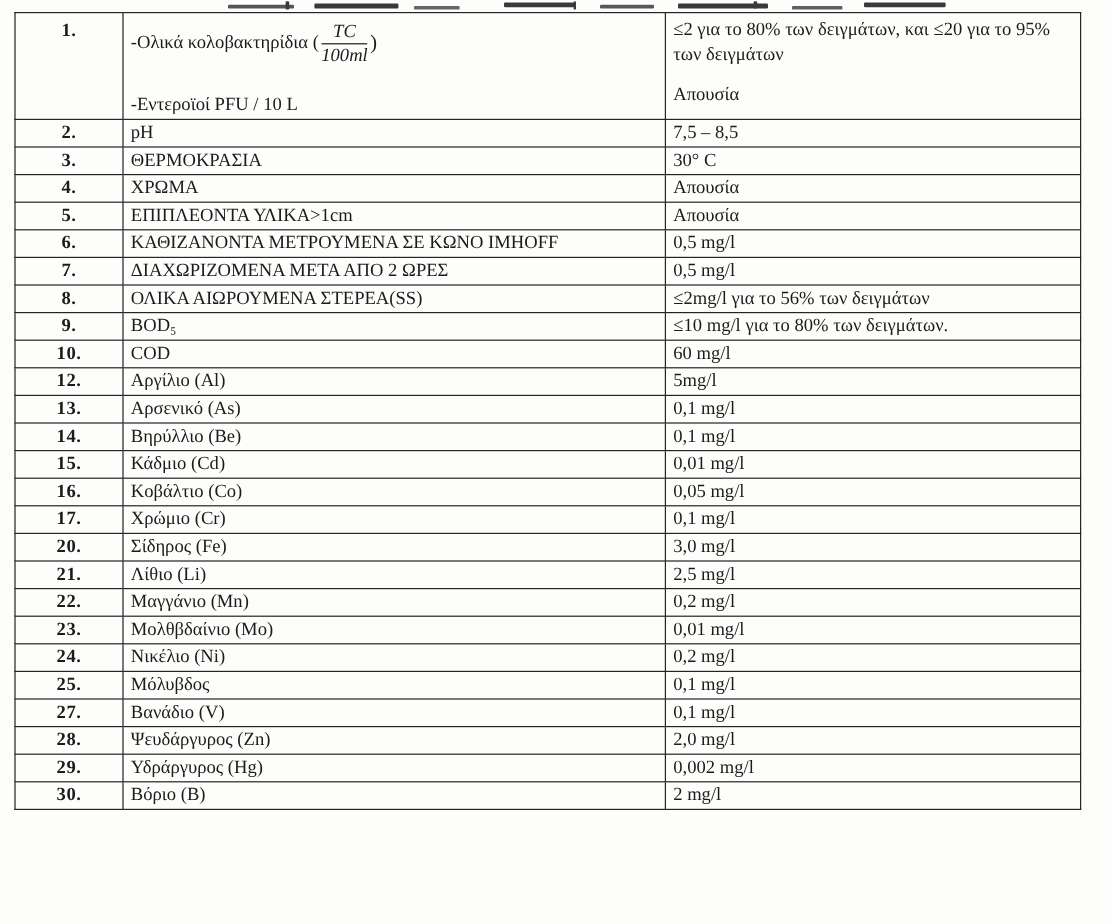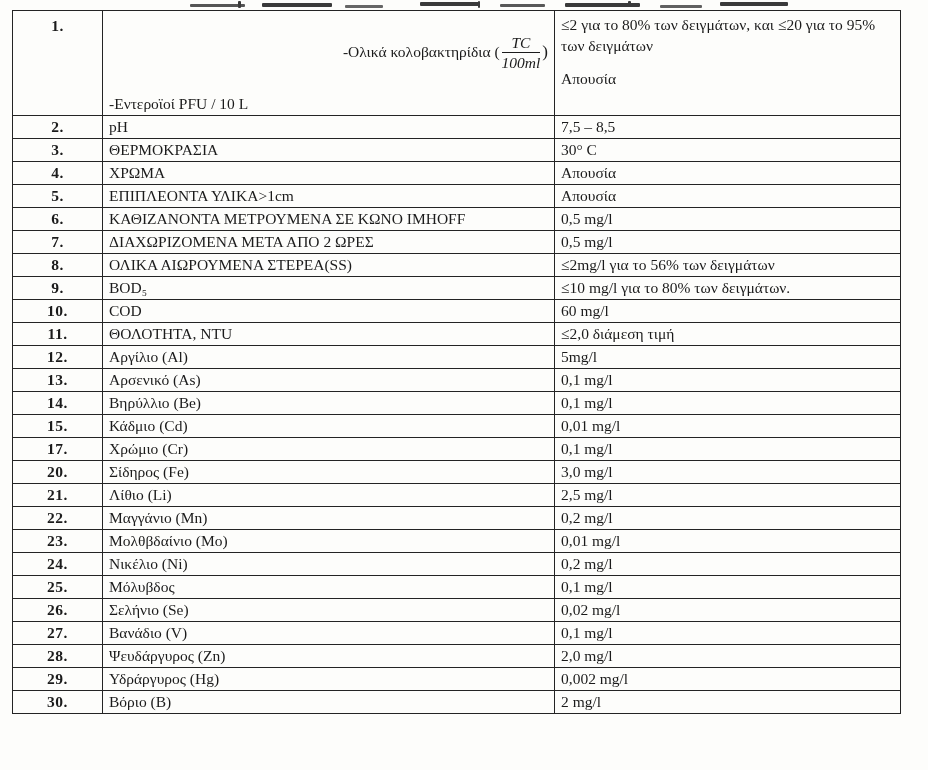--- a/index.html
+++ b/index.html
@@ -63,23 +63,22 @@
   }
   td.param { padding-left: 10px; }
   td.val  { padding-left: 9px; }
 
   tr.first td { vertical-align: top; white-space: normal; }
   tr.first td.num { padding-top: 5px; }
 
   .param-line1 {
     display: flex;
     align-items: center;
-    margin-top: 20px;
+    margin-top: 4px;
     height: 40px;
-    justify-content: flex-end;
   }
   .paren { font-size: 17px; }
   .fraction {
     display: inline-block;
     text-align: center;
     font-style: italic;
     margin: 0 2px;
     vertical-align: middle;
   }
   .frac-num {
@@ -186,25 +185,20 @@
       <td class="param">BOD₅</td>
       <td class="val">≤10 mg/l για το 80% των δειγμάτων.</td>
     </tr>
 
     <tr>
       <td class="num">10.</td>
       <td class="param">COD</td>
       <td class="val">60 mg/l</td>
     </tr>
 
-    <tr>
-      <td class="num">11.</td>
-      <td class="param">ΘΟΛΟΤΗΤΑ, NTU</td>
-      <td class="val">≤2,0 διάμεση τιμή</td>
-    </tr>
 
     <tr>
       <td class="num">12.</td>
       <td class="param">Αργίλιο (Al)</td>
       <td class="val">5mg/l</td>
     </tr>
 
     <tr>
       <td class="num">13.</td>
       <td class="param">Αρσενικό (As)</td>
@@ -216,20 +210,25 @@
       <td class="param">Βηρύλλιο (Be)</td>
       <td class="val">0,1 mg/l</td>
     </tr>
 
     <tr>
       <td class="num">15.</td>
       <td class="param">Κάδμιο (Cd)</td>
       <td class="val">0,01 mg/l</td>
     </tr>
 
+    <tr>
+      <td class="num">16.</td>
+      <td class="param">Κοβάλτιο (Co)</td>
+      <td class="val">0,05 mg/l</td>
+    </tr>
 
     <tr>
       <td class="num">17.</td>
       <td class="param">Χρώμιο (Cr)</td>
       <td class="val">0,1 mg/l</td>
     </tr>
 
 
 
     <tr>
@@ -261,25 +260,20 @@
       <td class="param">Νικέλιο (Ni)</td>
       <td class="val">0,2 mg/l</td>
     </tr>
 
     <tr>
       <td class="num">25.</td>
       <td class="param">Μόλυβδος</td>
       <td class="val">0,1 mg/l</td>
     </tr>
 
-    <tr>
-      <td class="num">26.</td>
-      <td class="param">Σελήνιο (Se)</td>
-      <td class="val">0,02 mg/l</td>
-    </tr>
 
     <tr>
       <td class="num">27.</td>
       <td class="param">Βανάδιο (V)</td>
       <td class="val">0,1 mg/l</td>
     </tr>
 
     <tr>
       <td class="num">28.</td>
       <td class="param">Ψευδάργυρος (Zn)</td>

